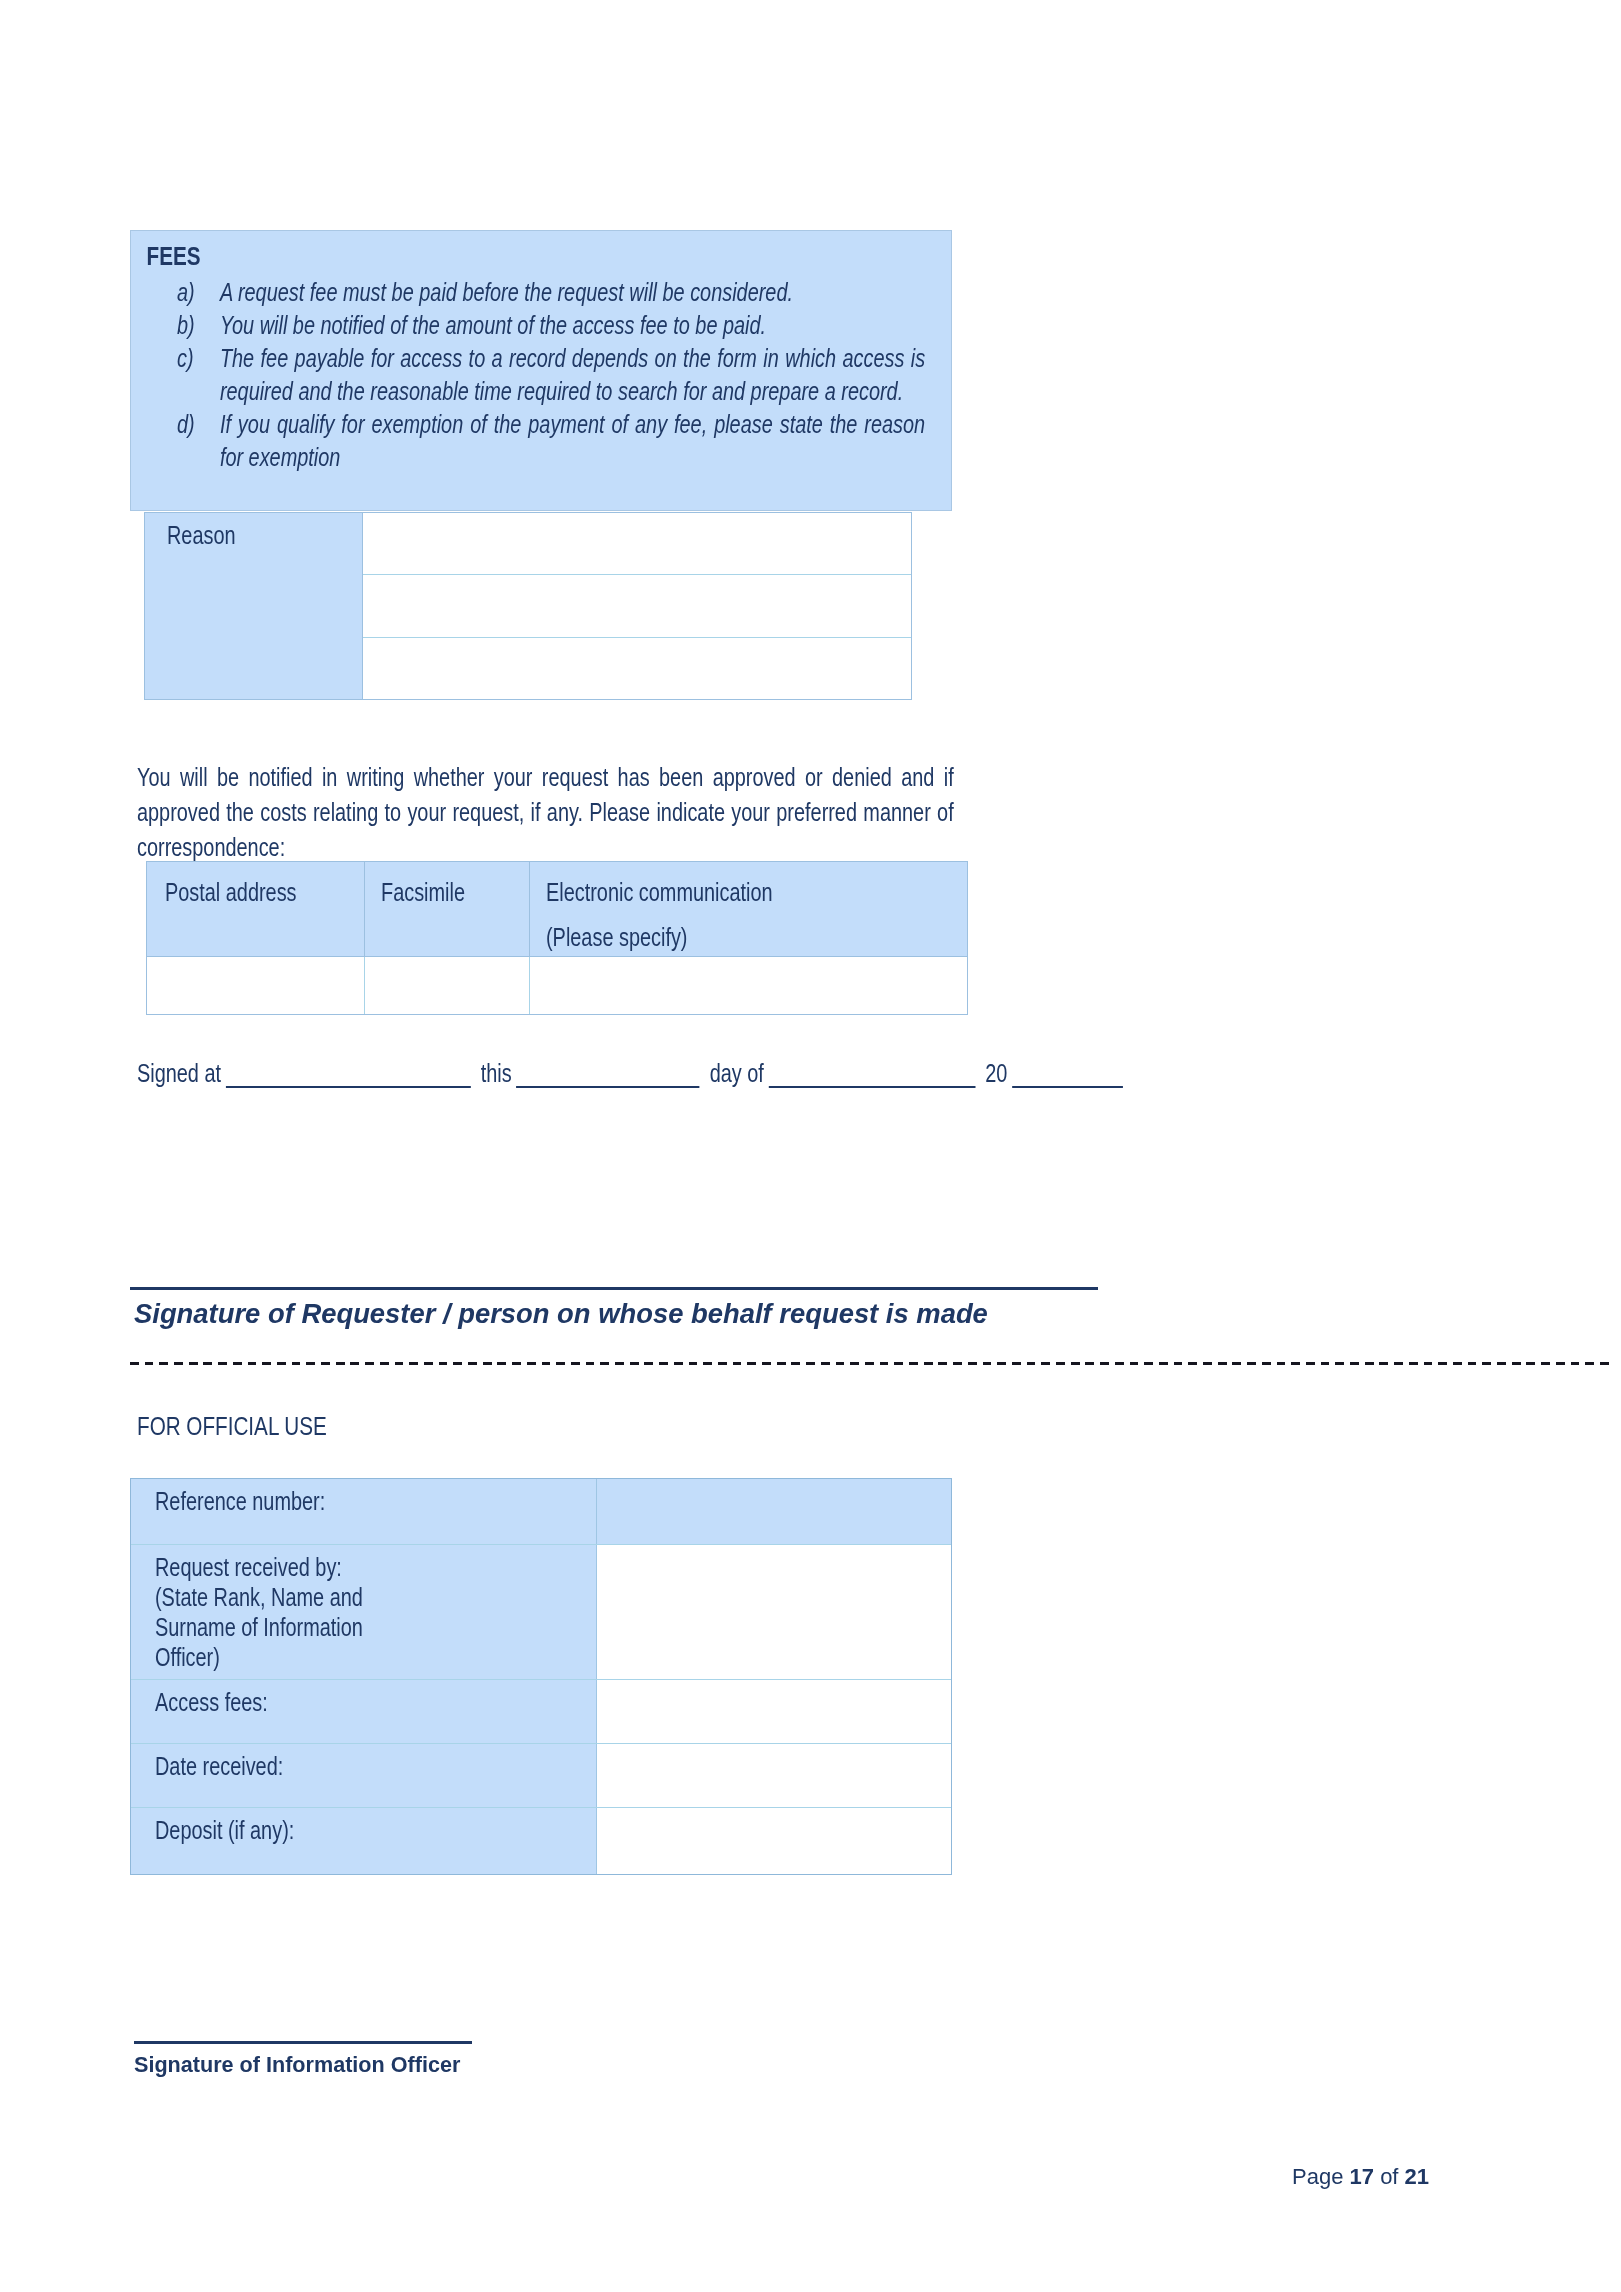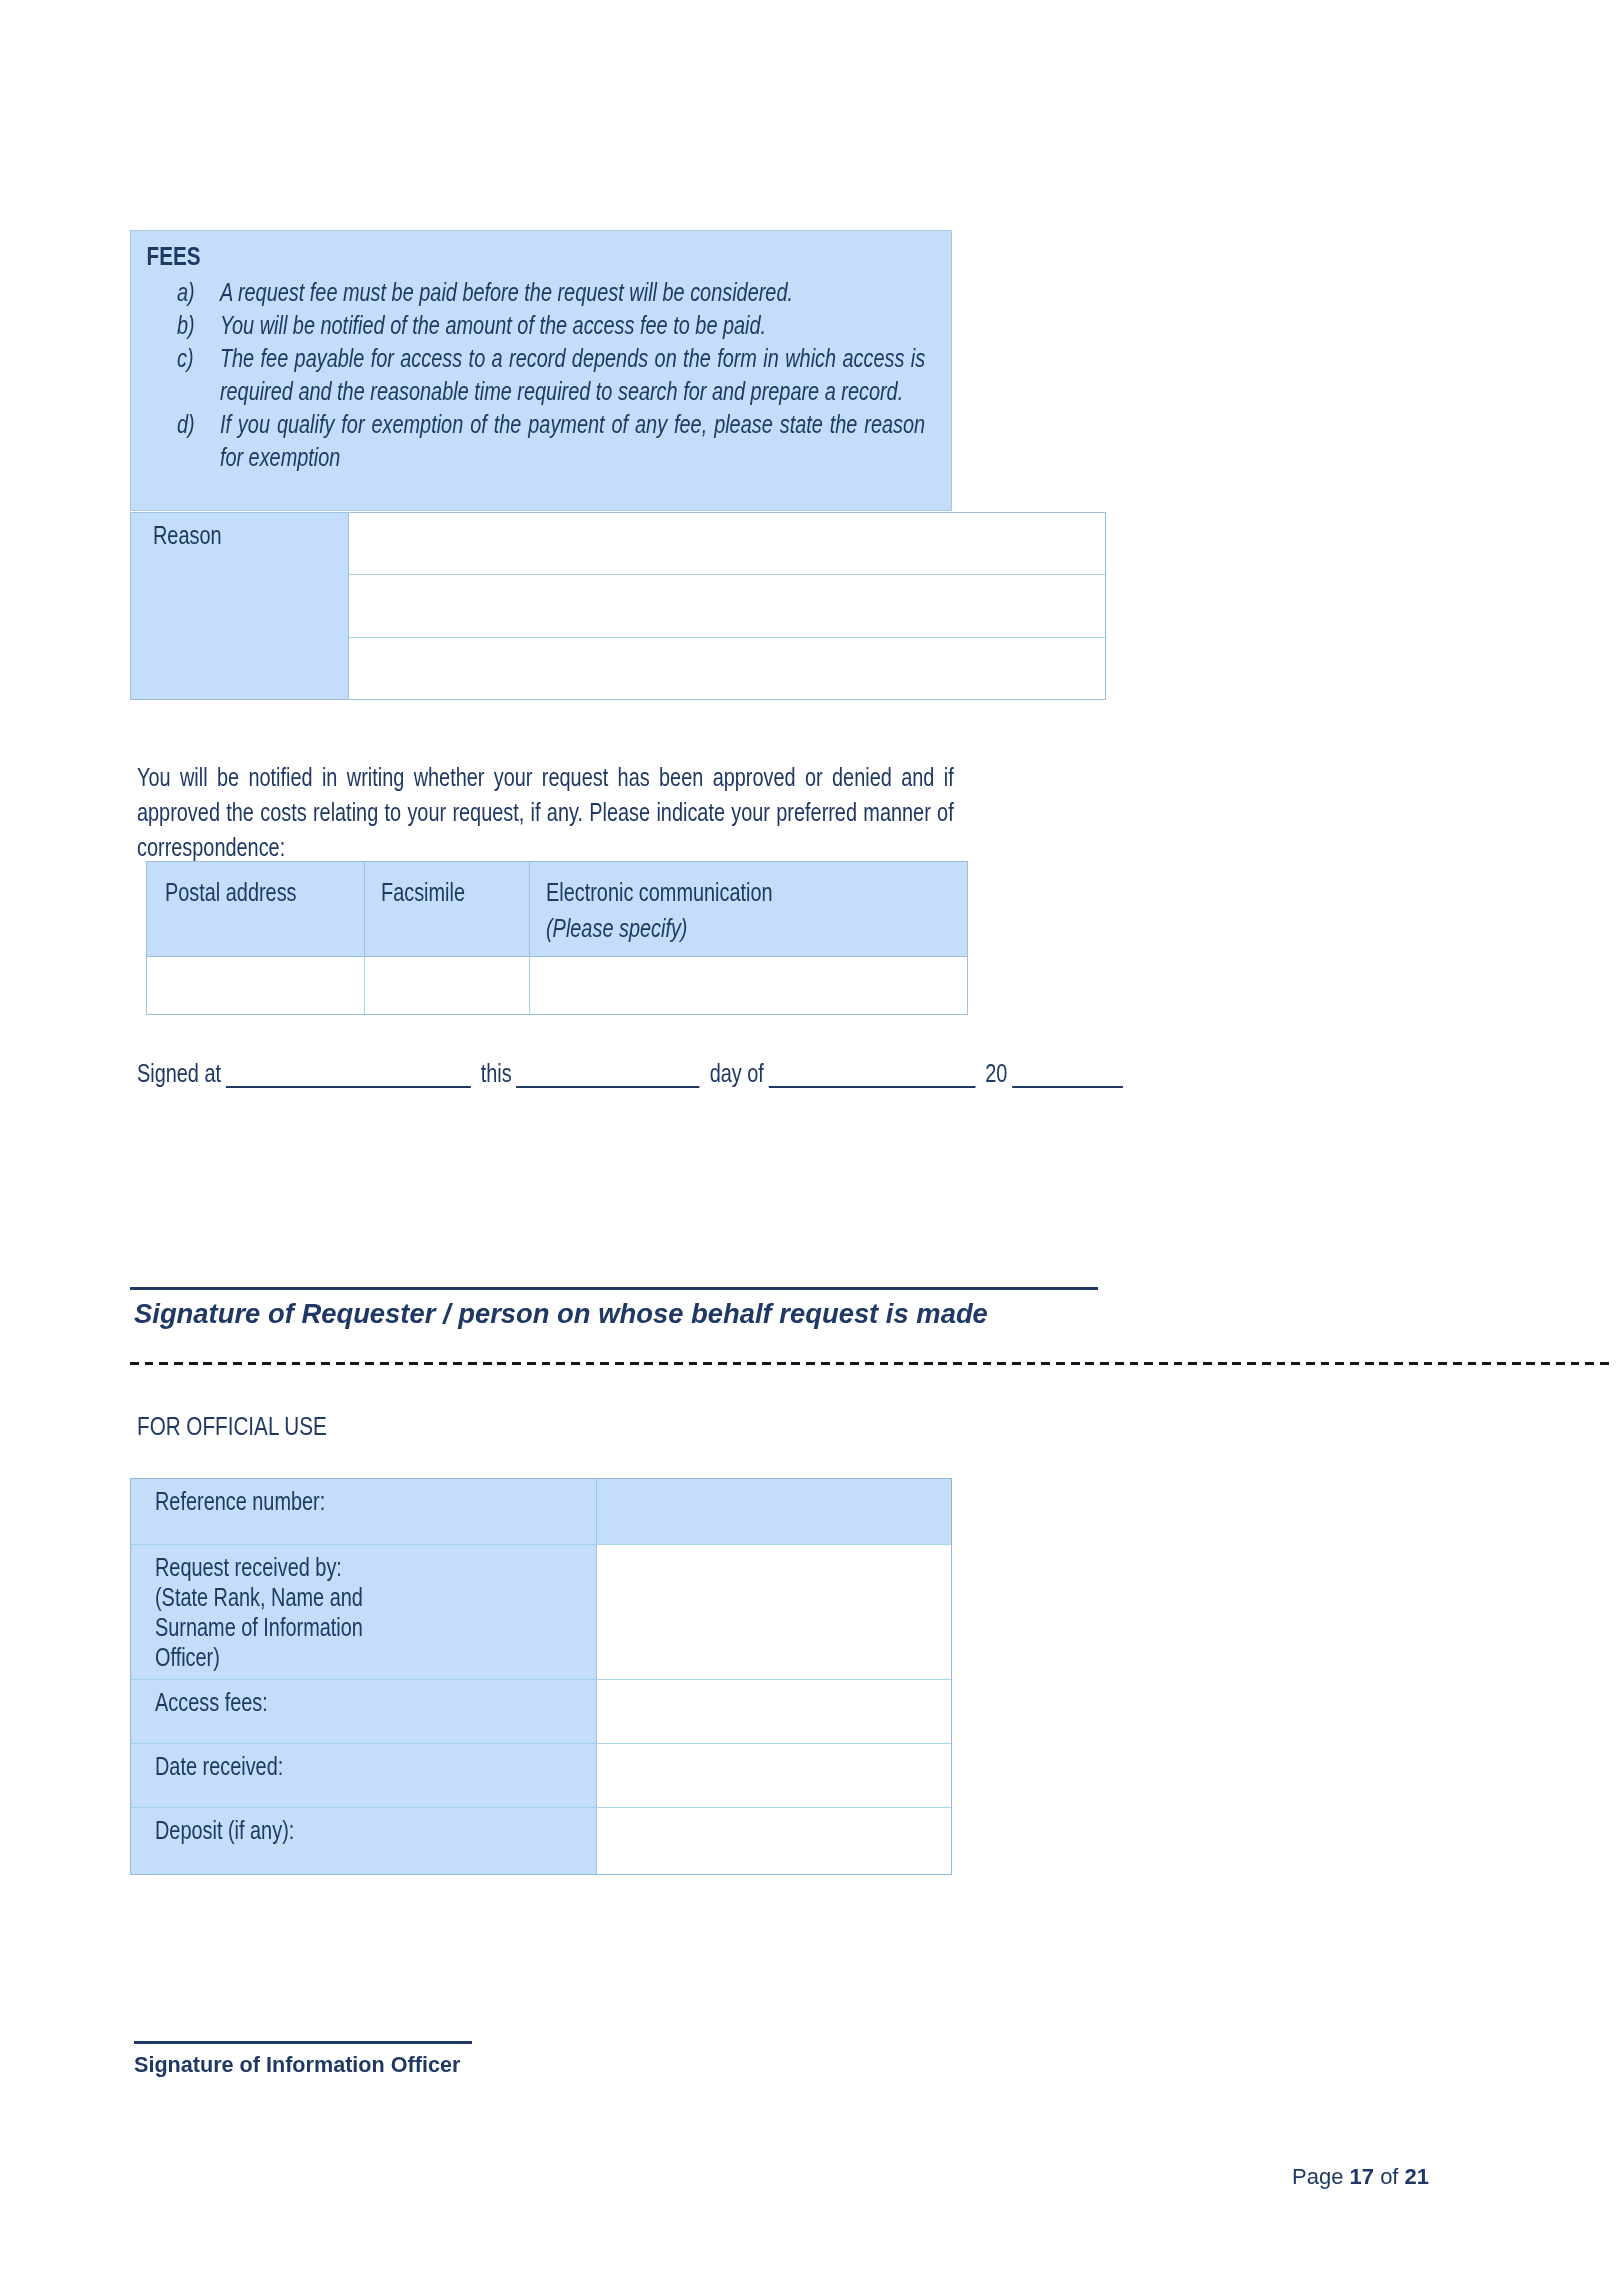--- a/index.html
+++ b/index.html
@@ -13,41 +13,41 @@
   #fees-box{position:absolute;left:130px;top:230px;width:822px;height:281px;
             background:#c3ddfa;border:1px solid #a9c7e4;box-sizing:border-box;
             overflow:hidden;padding:9.8px 0 0 13.7px;}
   .fees-scale{width:1010px;transform:scaleX(0.78);transform-origin:0 0;}
   .fees-title{font-weight:bold;font-size:26.5px;margin:0 0 3.9px 2px;}
   .fees-item{display:flex;font-style:italic;font-size:25.5px;line-height:33px;}
   .fees-marker{flex:0 0 55px;margin-left:41px;}
   .fees-text{flex:1;text-align:justify;padding-right:9.8px;}
 
   
-  #reason-table{position:absolute;left:130px;top:512px;width:976px;height:188px;
+  #reason-table{position:absolute;left:144px;top:512px;width:768px;height:188px;
                 display:flex;border:1px solid #9cc0e0;box-sizing:border-box;background:#0369a1;}
   .reason-label{width:218px;background:#c3ddfa;border-right:1px solid #9cc0e0;
                 box-sizing:border-box;padding:7.8px 0 0 21.6px;font-size:25.5px;}
   .reason-rows{flex:1;display:flex;flex-direction:column;}
   .reason-row{flex:1;border-bottom:1px solid #a8d4e8;background:#fff;}
   .reason-row:last-child{border-bottom:none;}
 
   
   #notice{position:absolute;left:137px;top:732px;width:816px;margin-top:28px;}
   #notice .cxp{width:1047px;transform:scaleX(0.78);transform-origin:0 0;
                font-size:25.5px;line-height:35px;text-align:justify;}
 
   
   #corr-table{position:absolute;left:146px;top:861px;width:822px;
               border:1px solid #9cc0e0;box-sizing:border-box;}
   .corr-header{display:flex;background:#c3ddfa;height:94px;font-size:25.5px;}
   .corr-c1{width:218px;border-right:1px solid #9cc0e0;box-sizing:border-box;padding:15.7px 0 0 17.6px;}
   .corr-c2{width:165px;border-right:1px solid #9cc0e0;box-sizing:border-box;padding:15.7px 0 0 15.7px;}
   .corr-c3{flex:1;padding:15.7px 0 0 15.7px;}
-  .corr-sub{margin-top:7px;font-style:italic;}
+  .corr-sub{margin-top:16px;}
   .corr-body{display:flex;height:57px;background:#fff;border-top:1px solid #9cc0e0;}
   .corr-b1{width:218px;border-right:1px solid #a8d4e8;box-sizing:border-box;}
   .corr-b2{width:165px;border-right:1px solid #a8d4e8;box-sizing:border-box;}
   .corr-b3{flex:1;}
 
   
   #signed-line{position:absolute;left:137px;top:1059px;font-size:25.5px;}
   #signed-line .cx{white-space:nowrap;}
   .blank{display:inline-block;border-bottom:2.9px solid #1f3864;height:27.4px;vertical-align:bottom;}
   .w1{width:314px;} .w2{width:235px;} .w3{width:265px;} .w4{width:142px;}

